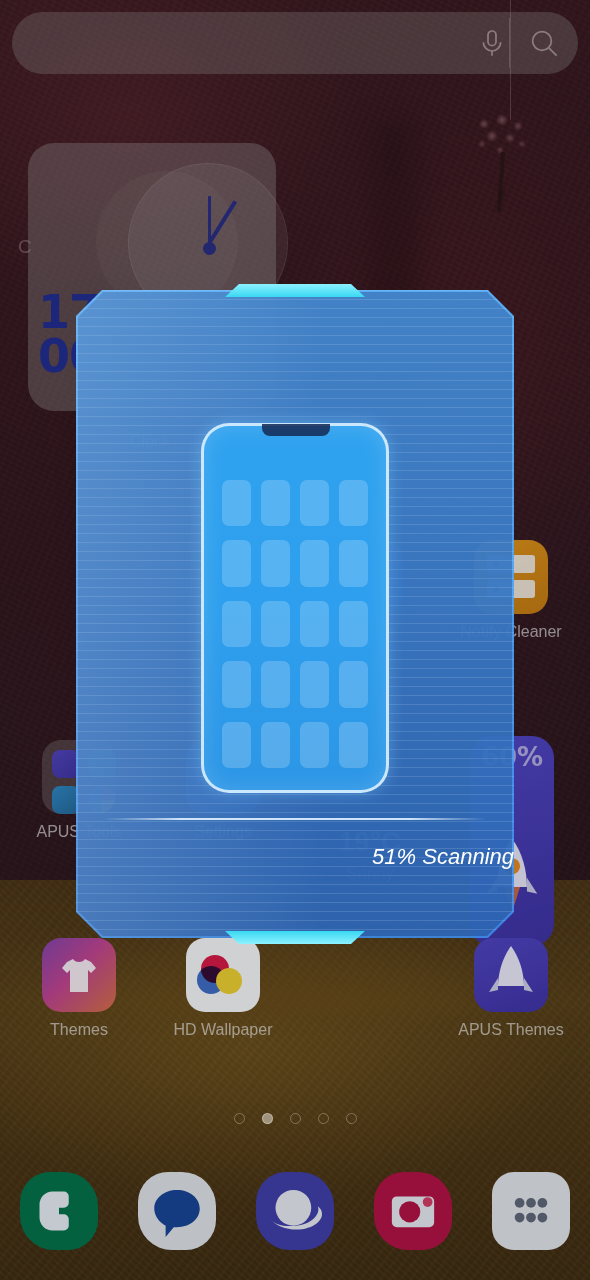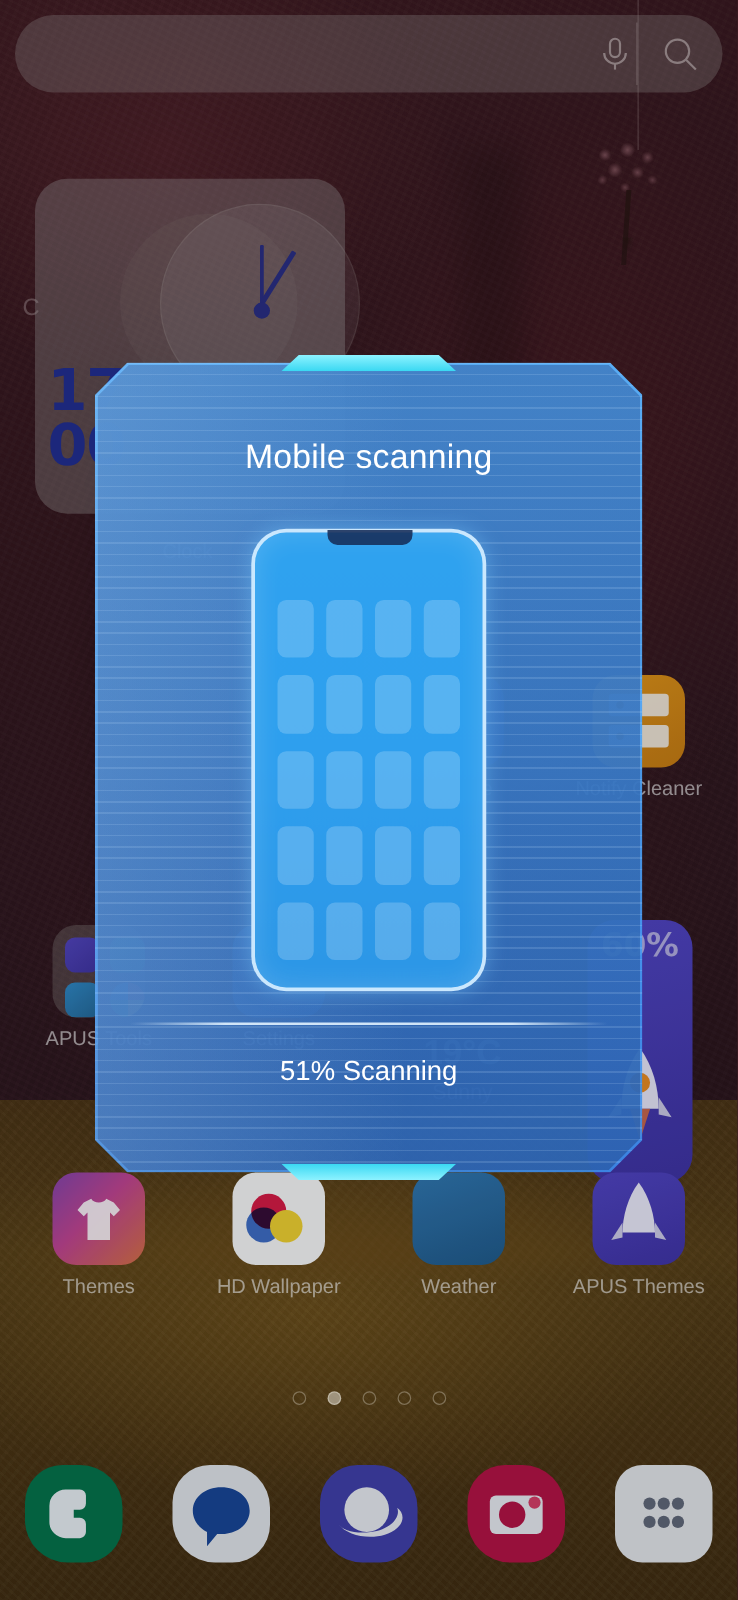--- a/index.html
+++ b/index.html
@@ -222,22 +222,22 @@
   }
   .ov-title {
     position:absolute; left:0; right:0; top:60px; text-align:center;
     color:#ffffff; font-size:27px; letter-spacing:.2px;
   }
   .ov-divider {
     position:absolute; left:28px; top:528px; width:382px; height:2px;
     background:linear-gradient(90deg, rgba(180,220,255,0), rgba(225,242,255,.9) 20%, rgba(225,242,255,.9) 80%, rgba(180,220,255,0));
   }
   .ov-status {
-    position:absolute; left:0; right:0; top:554px; text-align:center;
-    color:#ffffff; font-size:22px;
+    position:absolute; left:0; right:0; top:554px; text-align:right;
+    color:#ffffff; font-size:22px;font-style:italic;
   }
 
   
   .ph {
     position:absolute; left:125px; top:133px; width:188px; height:370px;
     border-radius:28px;
     border:3px solid rgba(216,238,255,.92);
     background:linear-gradient(180deg,#2fa2ef 0%,#2e9fee 50%,#2c96e6 100%);
     box-shadow:0 0 16px rgba(120,200,255,.45), inset 0 0 22px rgba(255,255,255,.16);
   }
@@ -370,24 +370,20 @@
 
   <div class="app" style="left:168px;top:938px;">
     <div class="ic hdw-ic">
       <div style="position:absolute;left:15px;top:17px;width:28px;height:28px;border-radius:50%;background:#c8183f"></div>
       <div style="position:absolute;left:11px;top:28px;width:28px;height:28px;border-radius:50%;background:#2a5fc4;mix-blend-mode:multiply;opacity:.9"></div>
       <div style="position:absolute;left:30px;top:30px;width:26px;height:26px;border-radius:50%;background:#dfc22c"></div>
     </div>
     <div class="lb">HD Wallpaper</div>
   </div>
 
-  <div class="app" style="left:312px;top:938px;">
-    <div class="ic weather-ic"></div>
-    <div class="lb">Weather</div>
-  </div>
 
   <div class="app" style="left:456px;top:938px;">
     <div class="ic boost-ic">
       <svg viewBox="0 0 50 60" width="50" height="60" style="position:absolute;left:12px;top:6px;">
         <path d="M25 2 C34 14 38 30 38 42 L12 42 C12 30 16 14 25 2 Z" fill="rgba(232,232,238,.92)"></path>
         <path d="M12 34 L3 48 L12 46 Z" fill="rgba(214,214,224,.85)"></path>
         <path d="M38 34 L47 48 L38 46 Z" fill="rgba(214,214,224,.85)"></path>
       </svg>
     </div>
     <div class="lb">APUS Themes</div>
@@ -453,21 +449,20 @@
 <div id="dimwrap"></div>
 
 <div id="scanoverlay">
   <div class="ov-border"></div>
   <div class="ov-inner"></div>
   <div class="ov-scan"></div>
   <div class="ov-glowleft"></div>
   <div class="ov-notch-top"></div>
   <div class="ov-notch-bot"></div>
 
-  <div class="ov-title">Mobile scanning</div>
 
   <div class="ph">
     <div class="ph-notch"></div>
     <div class="ph-grid">
       <div class="ph-app"></div>
       <div class="ph-app"></div>
       <div class="ph-app"></div>
       <div class="ph-app"></div>
       <div class="ph-app"></div>
       <div class="ph-app"></div>

